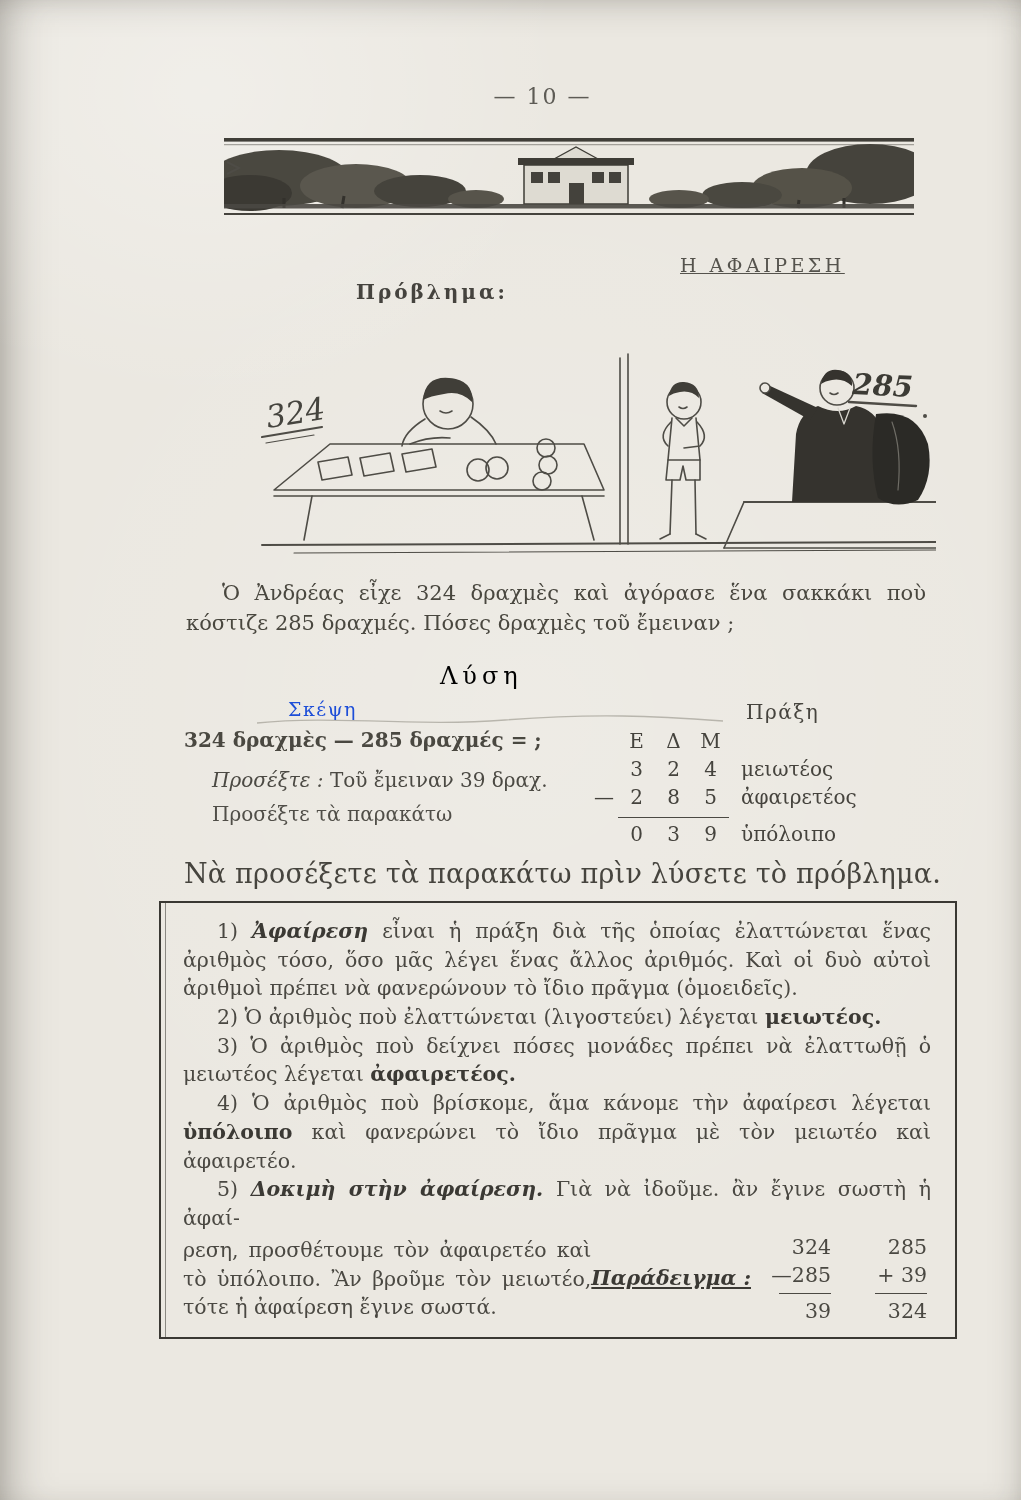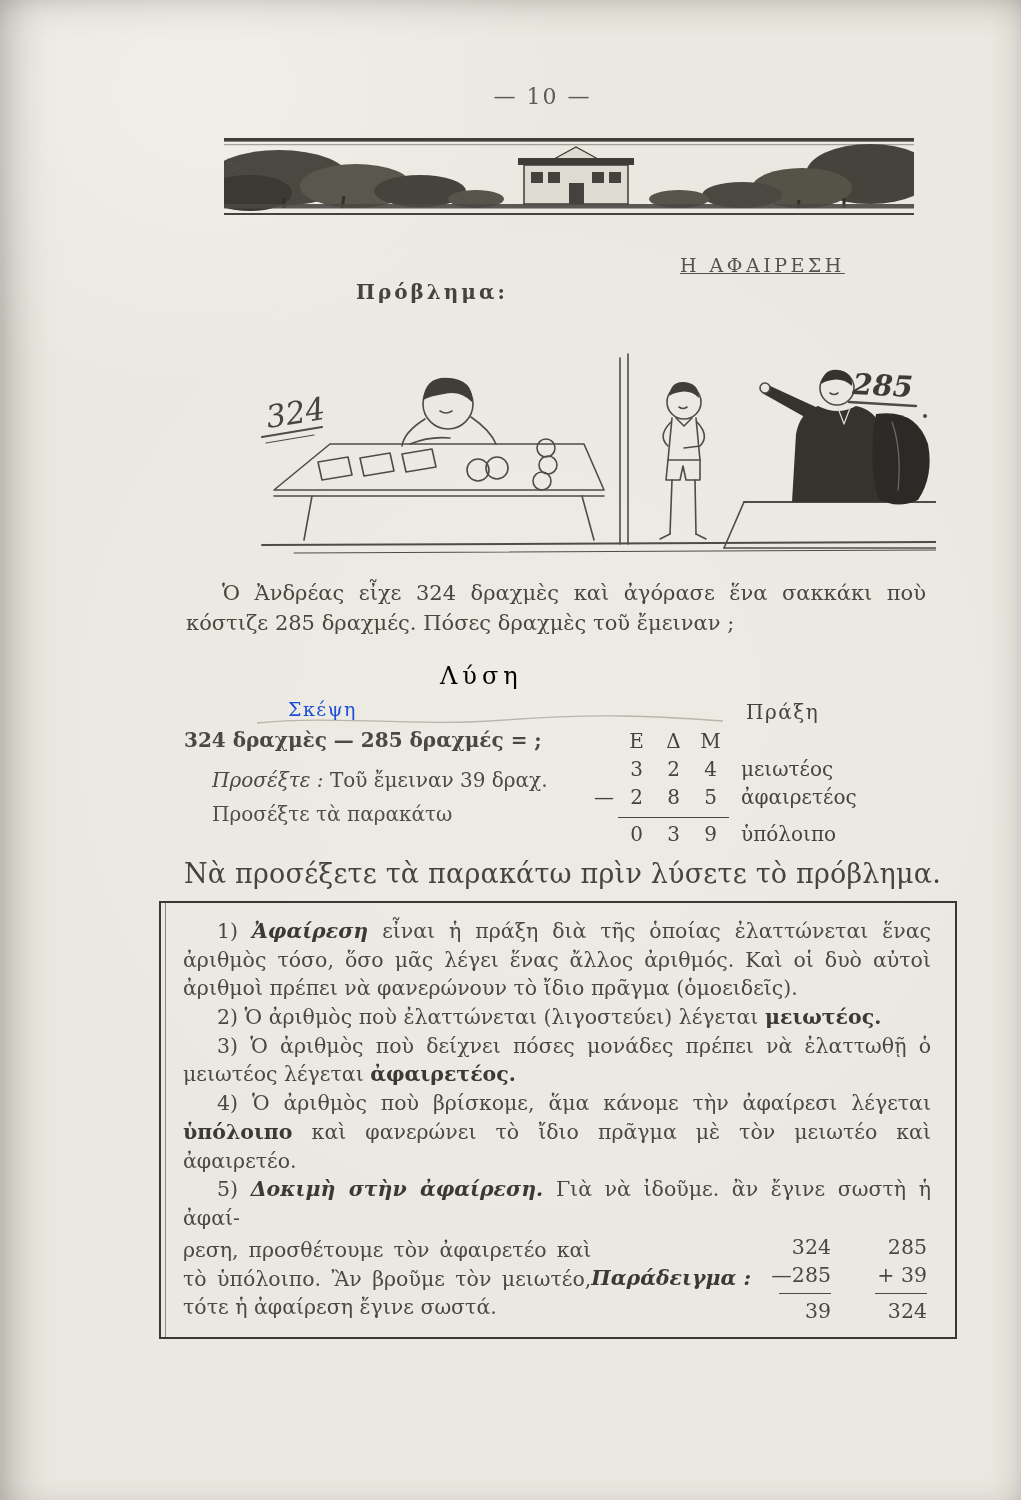--- a/index.html
+++ b/index.html
@@ -76,21 +76,21 @@
     border-left: 1px solid rgba(58,56,51,.55);
   }
   .rule { margin: 0; text-indent: 34px; text-align: justify; }
   .term { font-weight: bold; color: #3b3934; }
   .ti { font-style: italic; }
   .rule5 { text-indent: 0; }
   .p5-line1 { text-indent: 34px; }
   .p5-body { display: flex; align-items: center; }
   .p5-text { width: 462px; text-align: justify; }
   .p5-example { display: flex; align-items: flex-start; margin-left: auto; padding-right: 4px; }
-  .ex-label { margin-top: 31px; white-space: nowrap; }
+  .ex-label { margin-top: 31px; white-space: nowrap; text-decoration: underline; }
   .calc { display: flex; flex-direction: column; align-items: flex-end; margin-left: 14px; min-width: 66px; }
   .calc2 { margin-left: 30px; }
   .cnum { line-height: 1.38; }
   .cline { width: 52px; border-top: 1.7px solid #4b4943; margin: 4px 0 3px; }
 </style>
 </head>
 <body>
 
 <div class="page">
 

